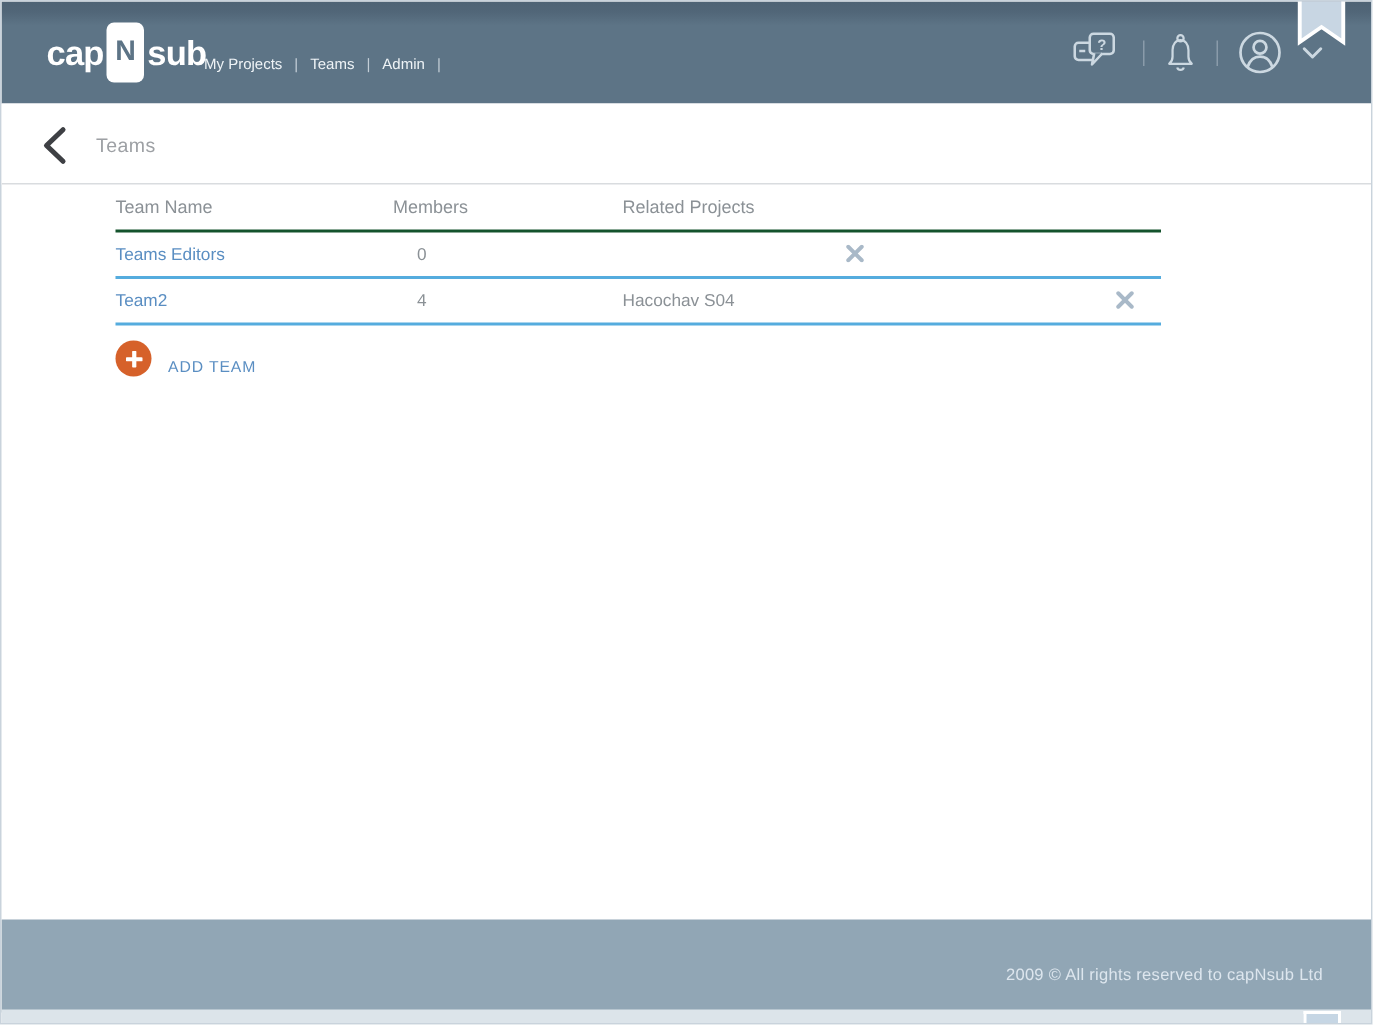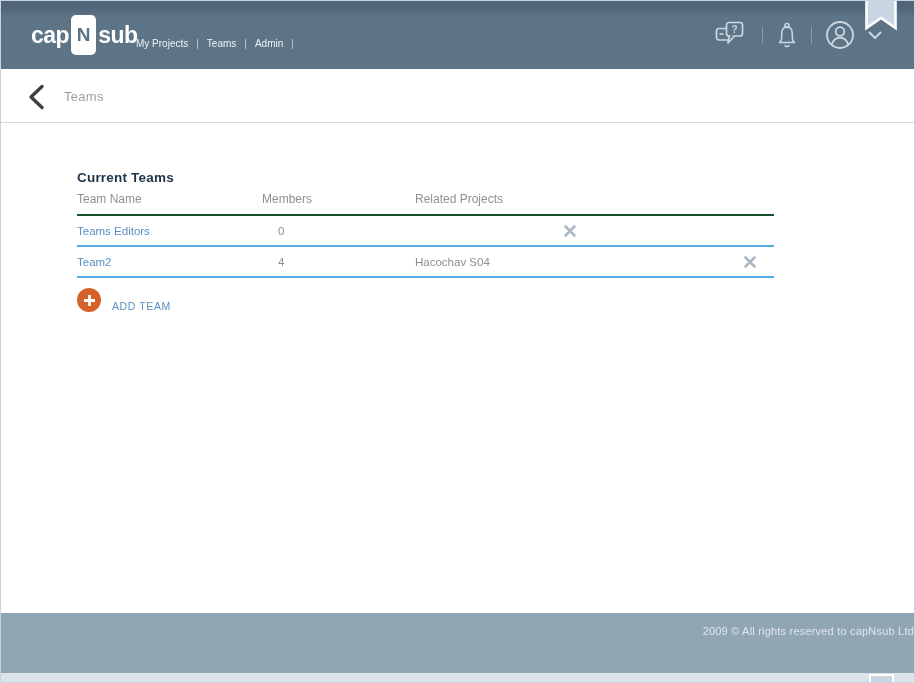--- a/index.html
+++ b/index.html
@@ -90,22 +90,22 @@
     display: flex; align-items: center; justify-content: center;
   }
   .add-team-label {
     margin-left: 11px; color: #5a8ec2; font-size: 10.5px; letter-spacing: 0.6px;
   }
 
   
   .app-footer {
     position: absolute; left: 0; right: 0; top: 612px; height: 62px;
     background: #91a6b5;
-    display: flex; justify-content: flex-end;
-    padding-top: 12px;
+    display: flex; align-items: center; justify-content: flex-end;
+    padding-right: 32px; padding-top: 12px;
   }
   .copyright { color: #dde6ee; font-size: 11px; letter-spacing: 0.2px; }
   .footer-strip {
     position: absolute; left: 0; right: 0; bottom: 0; height: 9px; background: #dce4ea;
   }
   .bottom-bookmark {
     position: absolute; right: 20px; bottom: 0; width: 25px; height: 8px;
     background: #c6d6e4; border: 2.5px solid #ffffff; border-bottom: none; z-index: 2;
     cursor: pointer;
   }
@@ -171,21 +171,20 @@
   </header>
 
   <div class="subheader">
     <svg class="back-btn" width="20" height="26" viewBox="0 0 20 26">
       <polyline points="15,2.5 4,13 15,23.5" fill="none" stroke="#3e4044" stroke-width="3.4" stroke-linecap="round" stroke-linejoin="round"></polyline>
     </svg>
     <span class="crumb-title">Teams</span>
   </div>
 
   <main class="content">
-    <h2 class="section-title">Current Teams</h2>
 
     <div class="grid-row thead">
       <div>Team Name</div>
       <div>Members</div>
       <div>Related Projects</div>
       <div></div>
     </div>
 
     <div class="grid-row trow">
       <div class="cell-team"><a>Teams Editors</a></div>

